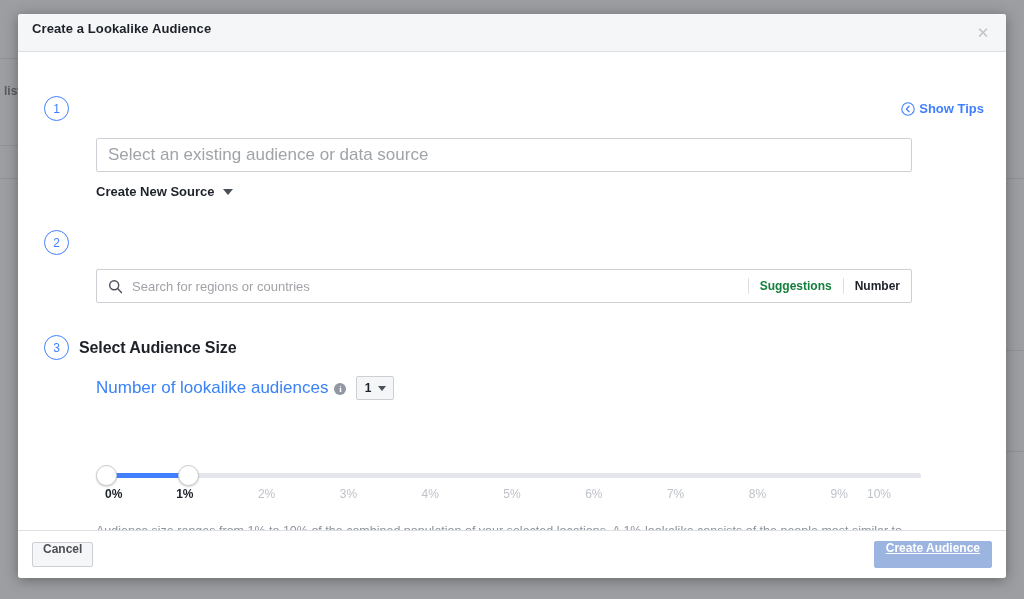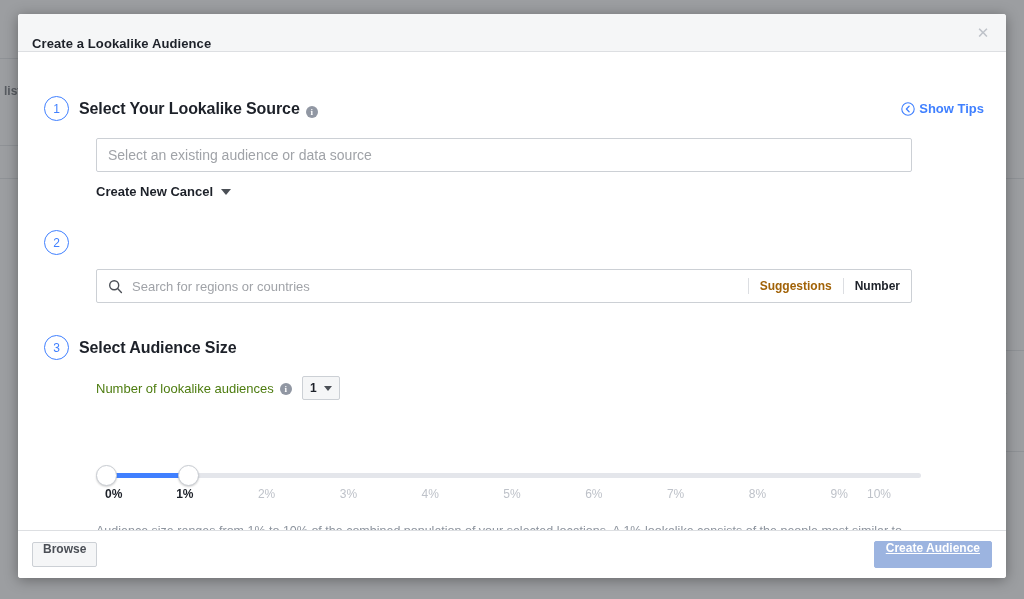--- a/index.html
+++ b/index.html
@@ -71,22 +71,22 @@
   }
 
   
   #modal-header {
     position: relative;
     height: 38px;
     flex: 0 0 38px;
     background: #f5f6f7;
     border-bottom: 1px solid #dddfe2;
     display: flex;
-    align-items: flex-end;
-    padding: 0 14px;
+    align-items: flex-start;
+    padding: 7px 14px;
     box-sizing: border-box;
   }
   #modal-title {
     font-size: 13px;
     font-weight: bold;
     color: #1d2129;
     letter-spacing: 0.1px;
   }
   #modal-close {
     position: absolute;
@@ -188,21 +188,21 @@
   
   #source-input {
     margin-top: 17px;
     width: 816px;
     height: 34px;
     box-sizing: border-box;
     border: 1px solid #ccd0d5;
     border-radius: 2px;
     background: #fff;
     font-family: "Liberation Sans", sans-serif;
-    font-size: 14px;
+    font-size: 17px;
     color: #1d2129;
     padding: 0 11px;
     outline: none;
   }
   #source-input::placeholder { color: #a0a3a8; }
 
   #create-new-source {
     margin-top: 12px;
     display: inline-flex;
     align-items: center;
@@ -254,32 +254,32 @@
   .loc-action {
     font-size: 12px;
     font-weight: bold;
     padding: 0 11px;
     border-left: 1px solid #dcdee2;
     line-height: 16px;
     cursor: pointer;
     user-select: none;
     white-space: nowrap;
   }
-  #loc-suggestions { color: #a16207; }
+  #loc-suggestions { color: #15803d; }
   #loc-browse { color: #1d2129; }
 
   
   #num-row {
     margin-top: 16px;
     display: flex;
     align-items: center;
   }
   #num-label {
-    font-size: 13px;
-    color: #4d7c0f;
+    font-size: 17px;
+    color: #3b82f6;
   }
   #num-select {
     margin-left: 10px;
     height: 24px;
     min-width: 38px;
     box-sizing: border-box;
     border: 1px solid #ccd0d5;
     border-radius: 2px;
     background: #f5f6f7;
     display: inline-flex;
@@ -438,28 +438,25 @@
           <circle cx="7" cy="7" r="6.2" fill="none" stroke="#4080ff" stroke-width="1.1"></circle>
           <path d="M8.1 4.3 L5.4 7 L8.1 9.7" fill="none" stroke="#4080ff" stroke-width="1.3" stroke-linecap="round" stroke-linejoin="round"></path>
         </svg>
       </span>
       <span>Show Tips</span>
     </div>
 
     <div class="section" id="section-1">
       <div class="section-head">
         <div class="step-circle">1</div>
-        <div class="section-title">
-          <span>Select Your Lookalike Source</span><span class="info-icon">i</span>
-        </div>
       </div>
       <div class="field-wrap">
         <input id="source-input" type="text" placeholder="Select an existing audience or data source" style="">
         <div id="create-new-source">
-          <span>Create New Cancel</span>
+          <span>Create New Source</span>
           <span class="caret-down"></span>
         </div>
       </div>
     </div>
 
     <div class="section" id="section-2">
       <div class="section-head">
         <div class="step-circle">2</div>
       </div>
       <div class="field-wrap">
@@ -512,17 +509,17 @@
             <div class="tick" style="left: 795px; transform: translateX(-100%);">10%</div>
           </div>
       </div>
 
       <div id="size-desc">Audience size ranges from 1% to 10% of the combined population of your selected locations. A 1% lookalike consists of the people most similar to your lookalike source. Increasing the percentage creates a bigger, broader audience.</div>
     </div>
 
   </div>
 
   <div id="modal-footer">
-    <div class="btn" id="btn-cancel">Browse</div>
+    <div class="btn" id="btn-cancel">Cancel</div>
     <div class="btn" id="btn-create">Create Audience</div>
   </div>
 
 </div>
 
 </body></html>

